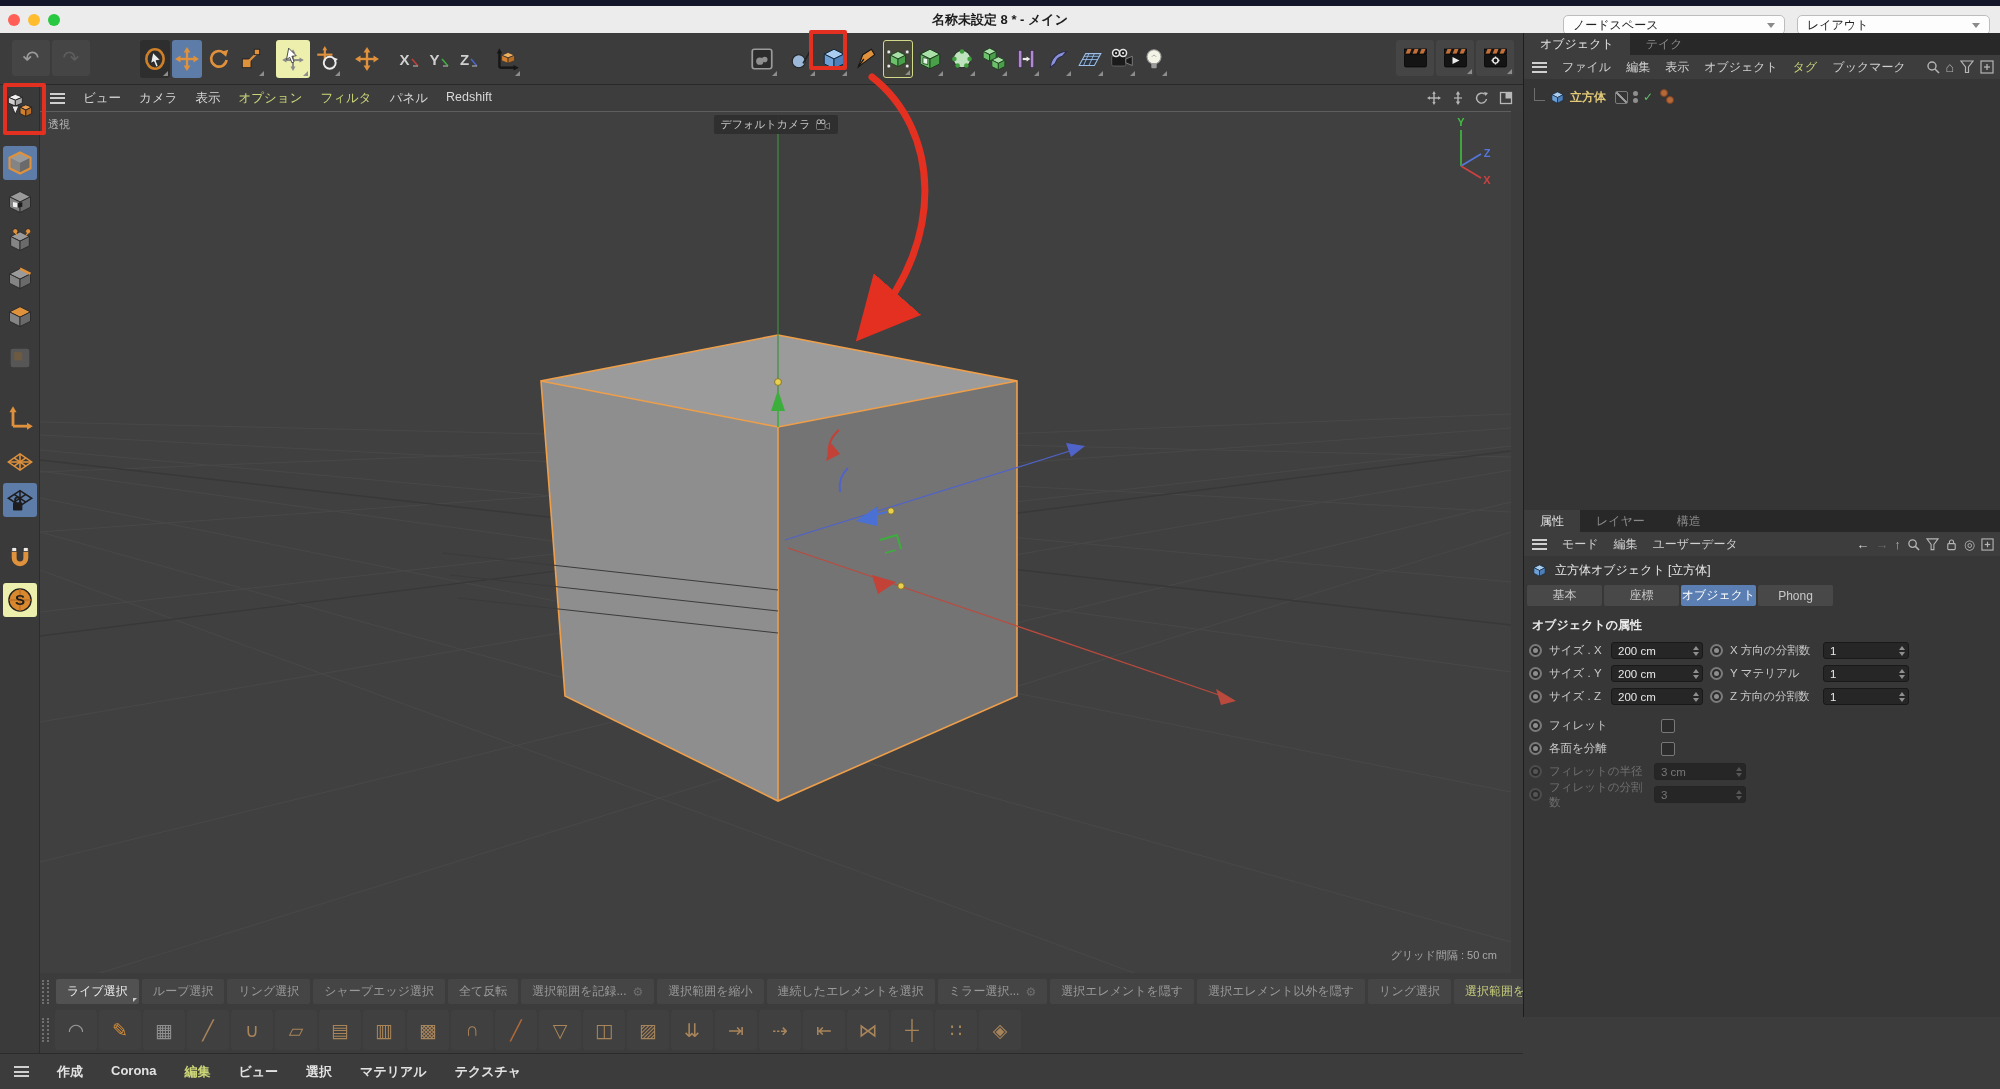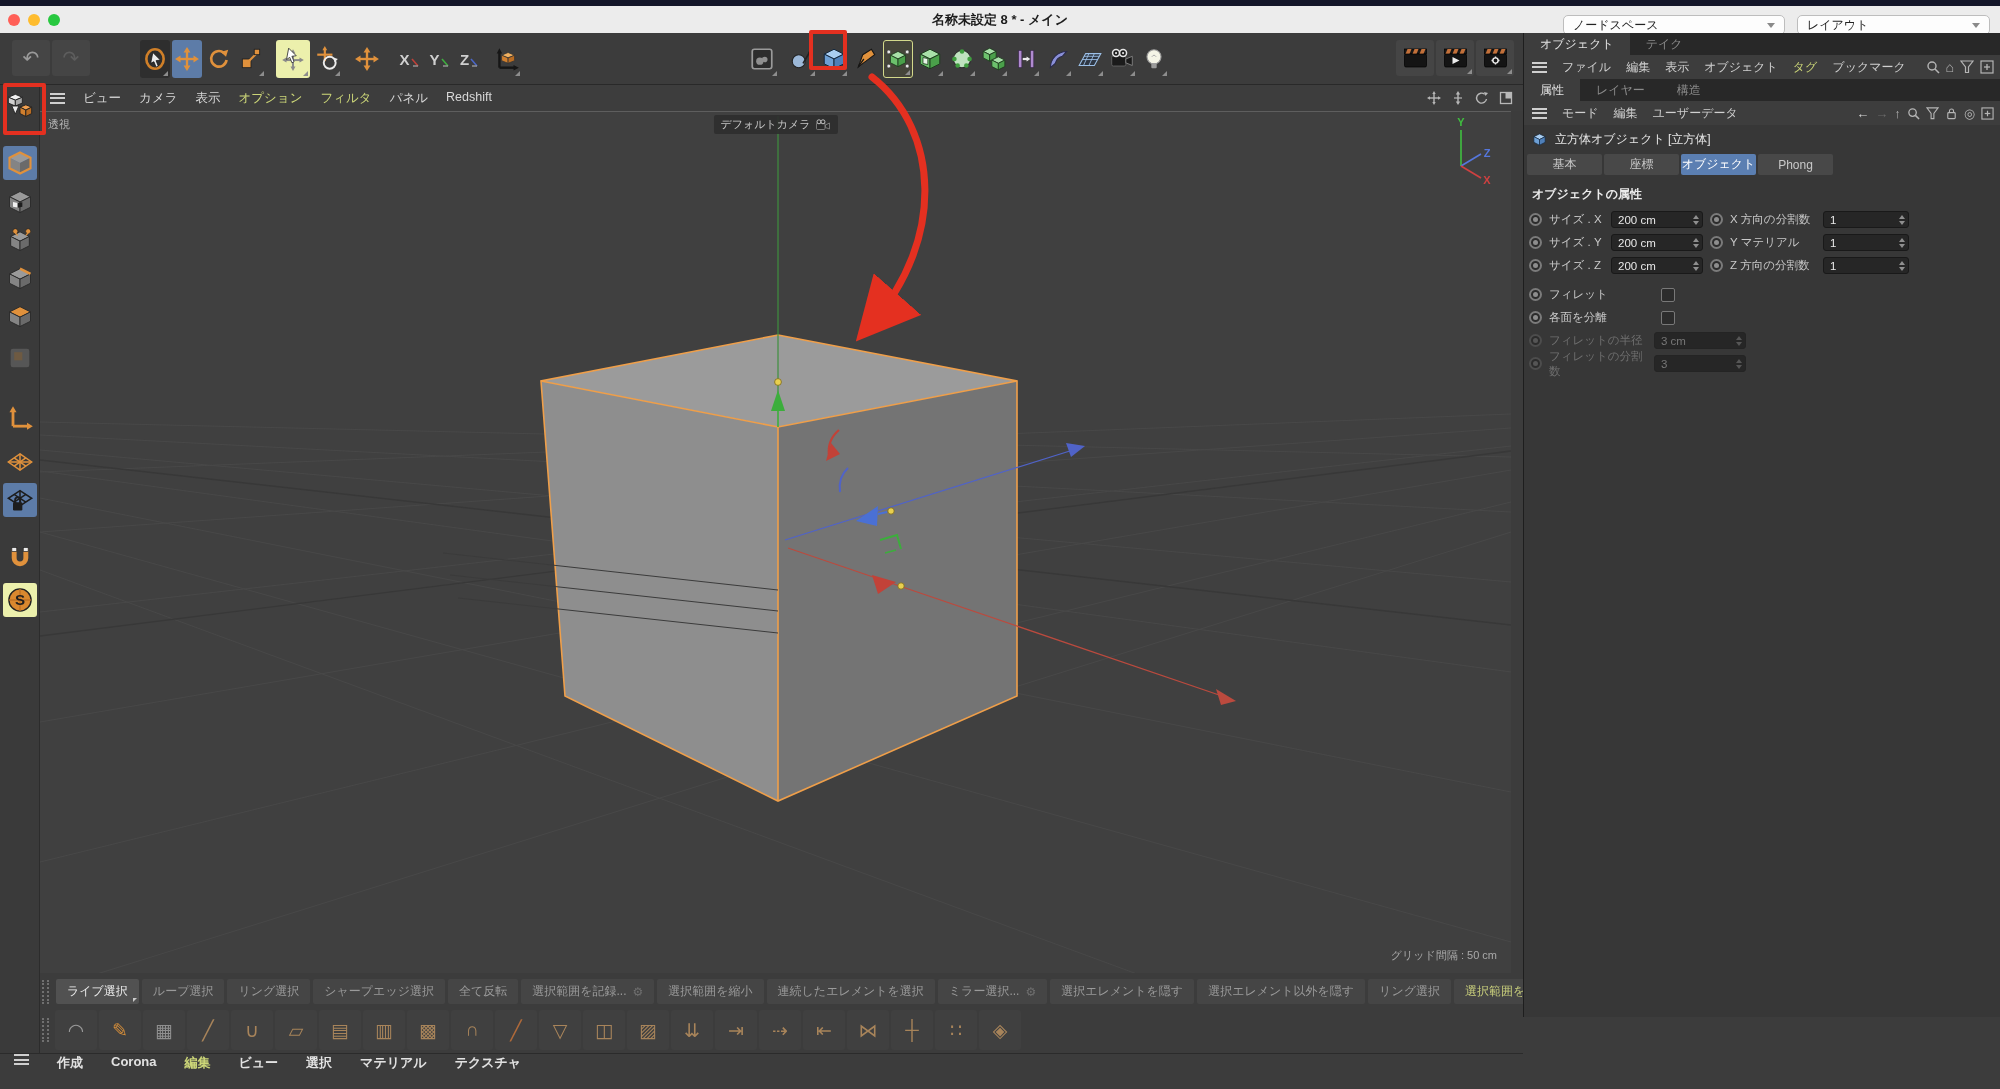--- a/index.html
+++ b/index.html
@@ -49,21 +49,21 @@
 .dots{width:7px;height:24px;border-left:2px dotted #707070;border-right:2px dotted #707070;margin:0 4px 0 2px;flex:none}
 .selbtn{position:relative;height:25px;padding:0 11px;background:#454545;border-radius:2px;font-size:12px;color:#9a9a9a;display:flex;align-items:center;gap:6px;white-space:nowrap;flex:none}
 .selbtn.active{background:#515151;color:#ededed}
 .selbtn.active::after{content:"";position:absolute;right:2px;bottom:2px;border-left:4px solid transparent;border-top:4px solid #c9c9c9;transform:rotate(-90deg)}
 .selbtn.yellow{color:#c9cf7c}
 .gear{color:#6f6f6f;font-size:12px}
 
 #modelbar{position:absolute;left:40px;top:1008px;width:1483px;height:44px;display:flex;align-items:center;gap:2px}
 .mbtn{width:42px;height:40px;background:#404040;border-radius:3px;display:flex;align-items:center;justify-content:center;font-size:19px;flex:none}
 
-#bottommenu{position:absolute;left:0;top:1053px;width:1523px;height:36px;background:#3c3c3c;border-top:1px solid #2b2b2b;display:flex;align-items:flex-start;gap:28px;padding-left:14px;font-size:13px;font-weight:700;color:#e2e2e2}
+#bottommenu{position:absolute;left:0;top:1053px;width:1523px;height:36px;background:#3c3c3c;border-top:1px solid #2b2b2b;display:flex;align-items:center;gap:28px;padding-left:14px;font-size:13px;font-weight:700;color:#e2e2e2}
 .bmi.hl{color:#ccd678}
 
 #rightpanel{position:absolute;left:1523px;top:33px;width:477px;height:984px;background:#343434;border-left:1px solid #1e1e1e;display:flex;flex-direction:column}
 .ptabs{height:22px;background:#282828;display:flex;font-size:12px;flex:none}
 .ptab{padding:3px 16px 0;color:#8a8a8a}
 .ptab.active{background:#3d3d3d;color:#e2e2e2}
 .pmenu{height:24px;background:#3d3d3d;display:flex;align-items:center;font-size:12px;color:#d0d0d0;gap:15px;padding:0 8px;position:relative;flex:none}
 .pmi.hl{color:#ccd678}
 .pmenu-icons{position:absolute;right:6px;top:0;height:24px;display:flex;gap:6px;align-items:center;color:#b5b5b5;font-size:13px}
 #om-tree{height:431px;background:#353535;padding:8px 6px;flex:none}
@@ -789,20 +789,41 @@
         </svg>
       <span style="font-size:14px">⌂</span>
       <svg width="14" height="14" viewBox="0 0 14 14">
           <polygon points="1,1 13,1 8.5,7 8.5,12.5 5.5,12.5 5.5,7" fill="none" stroke="#b5b5b5" stroke-width="1.2"></polygon>
         </svg>
       <svg width="14" height="14" viewBox="0 0 14 14">
           <rect x="1" y="1" width="12" height="12" fill="none" stroke="#b5b5b5" stroke-width="1.2"></rect>
           <line x1="7" y1="4" x2="7" y2="10" stroke="#b5b5b5" stroke-width="1.3"></line>
           <line x1="4" y1="7" x2="10" y2="7" stroke="#b5b5b5" stroke-width="1.3"></line>
         </svg>
+    </div>
+  </div>
+  <div id="om-tree">
+    <div class="tree-row">
+      <span class="treeL"></span>
+      <svg width="15" height="15" viewBox="0 0 24 24">
+          <polygon points="12,3 21,7.5 12,12 3,7.5" fill="#a9cdf0" stroke="#14273c" stroke-width="1"></polygon>
+          <polygon points="3,7.5 12,12 12,21 3,16.5" fill="#6d9fd4" stroke="#14273c" stroke-width="1"></polygon>
+          <polygon points="12,12 21,7.5 21,16.5 12,21" fill="#4f7fb8" stroke="#14273c" stroke-width="1"></polygon>
+        </svg>
+      <span id="obj-name">立方体</span>
+      <span class="slashbox"></span>
+      <span class="vdots">
+          <i></i>
+          <i></i>
+        </span>
+      <span class="okcheck">✓</span>
+      <span class="mdots">
+          <i></i>
+          <i></i>
+        </span>
     </div>
   </div>
   <div class="ptabs" id="am-tabs">
       <span class="ptab active">属性</span>
       <span class="ptab">レイヤー</span>
       <span class="ptab">構造</span>
     </div>
   <div class="pmenu">
     <div class="burger"></div>
     <div id="am-menu-items" style="display:flex;gap:15px">

